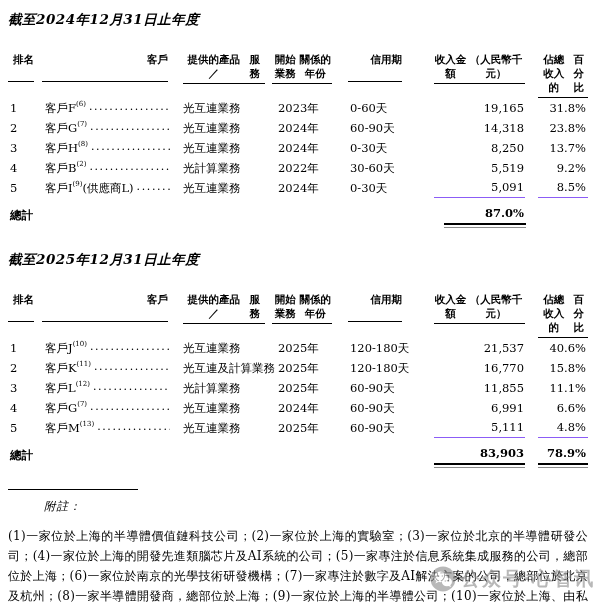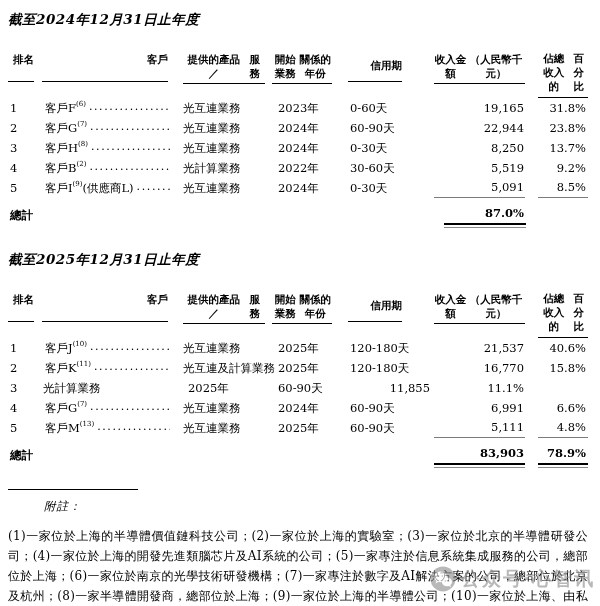--- a/index.html
+++ b/index.html
@@ -15,23 +15,23 @@
   .thead, .trow, .totrow { display:grid; grid-template-columns:34px 140px 90px 72px 88px 94px 62px; }
 
   
   .hcell { font-size:10.5px; font-weight:bold; }
   .hwrap { display:flex; flex-direction:row; justify-content:flex-end; min-height:30px;
            border-bottom:1.3px solid #000; padding-bottom:3px; text-align:center; line-height:14px; }
   .hw-rank   { width:26px;text-align:right; }
   .hw-cust   { width:126px; }
   .hw-prod   { width:82px; margin-left:1px; }
   .hw-year   { width:60px; }
-  .hw-credit { width:54px; margin-left:4px;align-items:center; }
+  .hw-credit { width:54px; margin-left:4px; }
   .hw-rev    { width:91px; margin-left:2px; }
-  .hw-pct    { width:50px; margin-left:12px;font-family:Liberation Mono, monospace; }
+  .hw-pct    { width:50px; margin-left:12px; }
 
   .trow { height:20px; align-items:end; }
   .c { font-size:11.5px; line-height:13px; padding-bottom:3px; white-space:nowrap; }
   .c.rank { padding-left:2px; }
   .c.cust { display:flex; align-items:center; padding-left:3px; }
   .cname sup { font-size:7px; vertical-align:6px; letter-spacing:0; }
   .leader { flex:1; overflow:hidden; white-space:nowrap; margin:0 12px 0 3px; }
   .leader::after { content:"......................................................"; letter-spacing:1.6px; font-size:11px; }
   .c.prod { padding-left:1px; }
   .c.year { padding-left:6px; }
@@ -121,21 +121,21 @@
 
   <div class="trow">
     <div class="c rank">2</div>
     <div class="c cust">
       <span class="cname"><span>客戶G</span><sup>(7)</sup><span></span></span>
       <span class="leader"></span>
     </div>
     <div class="c prod">光互連業務</div>
     <div class="c year">2024年</div>
     <div class="c credit">60-90天</div>
-    <div class="c rev num-cell">22,944</div>
+    <div class="c rev num-cell">14,318</div>
     <div class="c pct num-cell">23.8%</div>
   </div>
 
   <div class="trow">
     <div class="c rank">3</div>
     <div class="c cust">
       <span class="cname"><span>客戶H</span><sup>(8)</sup><span></span></span>
       <span class="leader"></span>
     </div>
     <div class="c prod">光互連業務</div>
@@ -248,20 +248,24 @@
     </div>
     <div class="c prod">光互連及計算業務</div>
     <div class="c year">2025年</div>
     <div class="c credit">120-180天</div>
     <div class="c rev num-cell">16,770</div>
     <div class="c pct num-cell">15.8%</div>
   </div>
 
   <div class="trow">
     <div class="c rank">3</div>
+    <div class="c cust">
+      <span class="cname"><span>客戶L</span><sup>(12)</sup><span></span></span>
+      <span class="leader"></span>
+    </div>
     <div class="c prod">光計算業務</div>
     <div class="c year">2025年</div>
     <div class="c credit">60-90天</div>
     <div class="c rev num-cell">11,855</div>
     <div class="c pct num-cell">11.1%</div>
   </div>
 
   <div class="trow">
     <div class="c rank">4</div>
     <div class="c cust">

